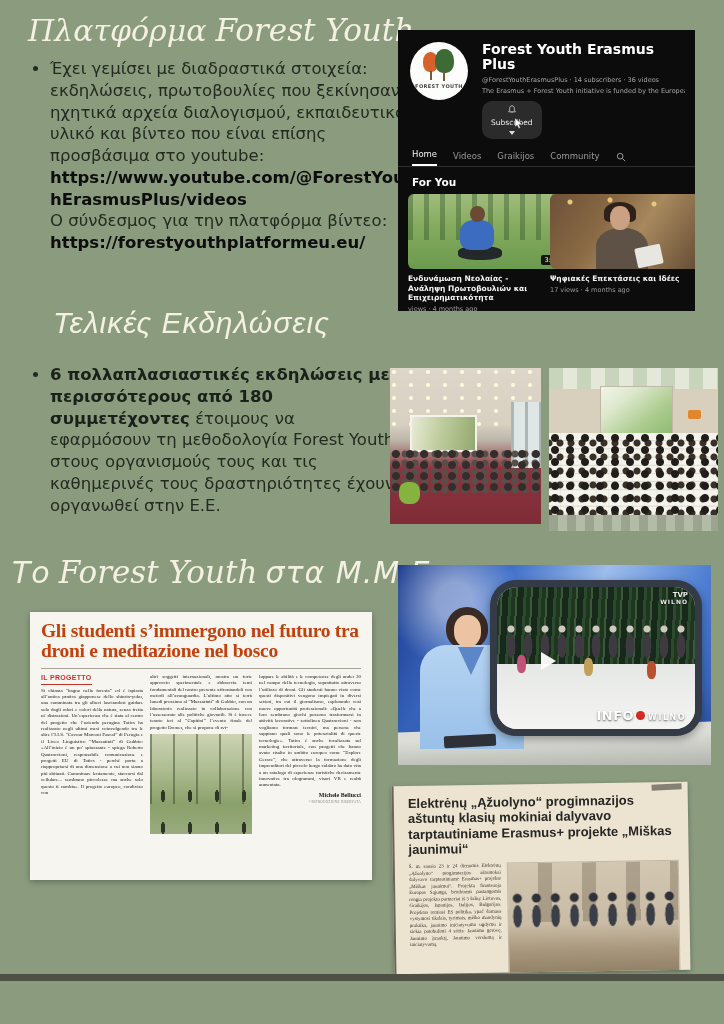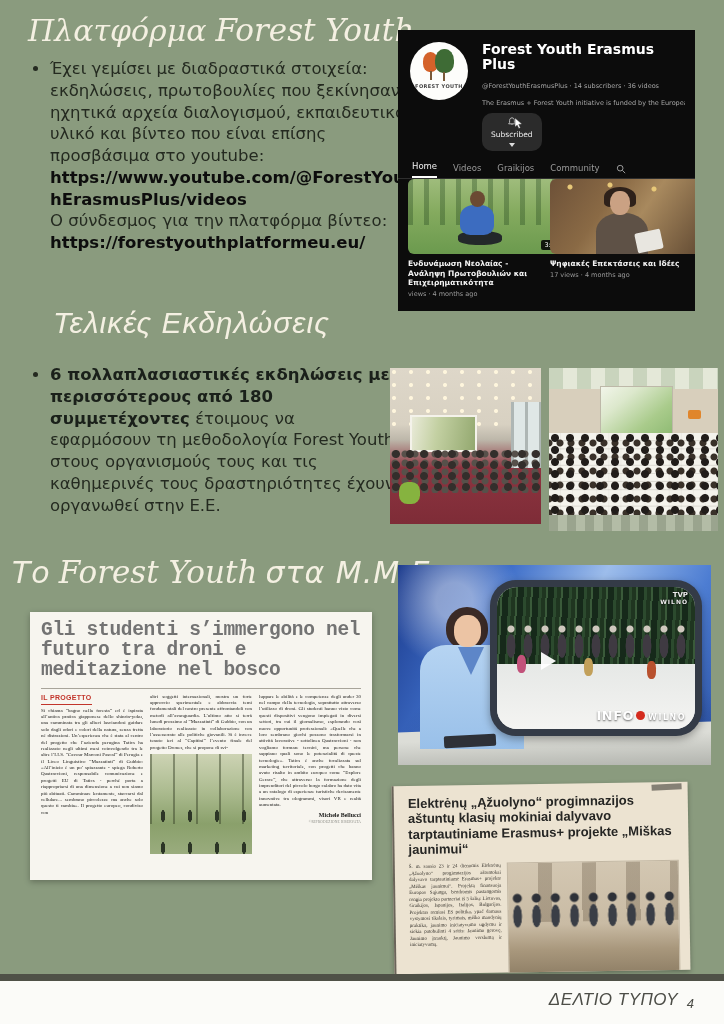--- a/index.html
+++ b/index.html
@@ -29,21 +29,21 @@
   .yt-avatar{position:absolute;left:12px;top:12px;width:58px;height:58px;background:#fdfdfb;border-radius:50%;overflow:hidden;}
   .tree{position:absolute;border-radius:48% 48% 42% 42%;}
   .tree-o{left:13px;top:10px;width:15px;height:20px;background:#d4622a;}
   .tree-g{left:25px;top:7px;width:19px;height:24px;background:#3e6b35;}
   .tree-t1,.tree-t2{position:absolute;width:2px;height:9px;background:#7a5a3a;}
   .tree-t1{left:20px;top:29px;}
   .tree-t2{left:33px;top:30px;}
   .yt-avatar-label{position:absolute;left:0;right:0;top:41px;text-align:center;font-size:5px;font-weight:700;color:#444;letter-spacing:.4px;}
   .yt-meta{margin-left:72px;}
   .yt-title{font-size:14px;font-weight:700;line-height:1.1;}
-  .yt-sub,.yt-desc{font-size:6.5px;color:#a6a6a6;margin-top:9px;white-space:nowrap;overflow:hidden;}
+  .yt-sub,.yt-desc{font-size:6.5px;color:#a6a6a6;margin-top:3px;white-space:nowrap;overflow:hidden;}
   .yt-subbtn{display:inline-flex;align-items:center;gap:4px;margin-top:6px;background:#2b2b2b;color:#f1f1f1;border:none;border-radius:10px;padding:4px 9px;font-size:7.5px;font-family:inherit;flex-direction:column;}
   .caret{width:0;height:0;border-left:3px solid transparent;border-right:3px solid transparent;border-top:4px solid #ddd;display:inline-block;}
   .cursor{position:absolute;left:116px;top:88px;}
   .yt-tabs{display:flex;align-items:flex-end;gap:16px;padding:10px 14px 0 14px;border-bottom:1px solid #2e2e2e;}
   .yt-tab{font-size:8.5px;color:#9a9a9a;padding-bottom:5px;}
   .yt-tab.active{color:#f1f1f1;border-bottom:2px solid #ffffff;}
   .yt-search{padding-bottom:4px;}
   .yt-foryou{font-size:10.5px;font-weight:700;padding:9px 14px 6px 14px;}
   .yt-cards{display:flex;gap:8px;padding:0 10px;}
   .yt-card{width:134px;}
@@ -73,21 +73,21 @@
 
   .photo-group{position:absolute;left:549px;top:368px;width:169px;height:163px;background:#d8cfbc;overflow:hidden;}
   .pg-ceil{position:absolute;top:0;left:0;right:0;height:13%;background:repeating-linear-gradient(90deg,#c9d4bd 0 14px,#e4e8d8 14px 28px);}
   .pg-screen{position:absolute;left:30%;top:11%;width:42%;height:29%;background:linear-gradient(140deg,#f2f5ea 0%,#dce8cc 30%,#a9cb8b 70%,#8fbb74 100%);border:1px solid #bdb8a8;}
   .pg-badge{position:absolute;right:10%;top:26%;width:13px;height:9px;background:#e0862c;border-radius:2px;}
   .pg-crowd{position:absolute;left:0;right:0;top:40%;bottom:0;background-color:#655d52;background-image:radial-gradient(circle at 6px 5px,#211d1a 0 3.5px,transparent 4.5px),radial-gradient(circle at 5px 4px,#393129 0 3px,transparent 4px),linear-gradient(#f4f3ec,#f4f3ec);background-size:15px 12px,11px 14px,12px 8px;background-repeat:repeat,repeat,space;background-position:0 0,6px 6px,2px 4px;}
   .pg-floor{position:absolute;left:0;right:0;bottom:0;height:10%;background:repeating-linear-gradient(90deg,#9aa48e 0 9px,#b3bca6 9px 18px);}
 
   
   .paper-it{position:absolute;left:30px;top:612px;width:342px;height:268px;background:#f7f5ef;box-shadow:0 2px 6px rgba(0,0,0,.28);padding:9px 11px;box-sizing:border-box;overflow:hidden;}
-  .it-headline{font-family:Liberation Mono, monospace;font-weight:700;font-size:19.5px;line-height:1.02;color:#737373;letter-spacing:-.3px;}
+  .it-headline{font-family:Liberation Serif, serif;font-weight:700;font-size:19.5px;line-height:1.02;color:#c2410c;letter-spacing:-.3px;}
   .it-cols{display:flex;gap:7px;margin-top:7px;border-top:1px solid #a8a49a;padding-top:5px;}
   .it-col{flex:1;font-family:"Liberation Serif",serif;font-size:5px;line-height:1.28;text-align:justify;color:#20201e;}
   .it-col p{margin:0;}
   .kicker{display:inline-block;font-family:"Liberation Sans",sans-serif;font-weight:700;color:#c2342a;font-size:7px;letter-spacing:.3px;border-bottom:1px solid #c2342a;padding-bottom:1px;margin-bottom:3px;}
   .it-photo{position:relative;width:100%;height:100px;margin-top:3px;background:linear-gradient(180deg,#cdd3b4 0%,#aebd92 35%,#8aa06b 70%,#9aac7e 100%);overflow:hidden;}
   .it-photo::before{content:"";position:absolute;inset:0;height:70%;background:repeating-linear-gradient(90deg,rgba(50,60,35,.45) 0 2px,transparent 2px 23px);}
   .it-photo::after{content:"";position:absolute;left:0;right:0;bottom:0;height:52%;background-image:radial-gradient(ellipse 3px 8px at 13px 14px,#2c3526 0 70%,transparent 78%);background-size:27px 32px;}
   .byline{font-family:"Liberation Serif",serif;font-weight:700;font-size:6px;text-align:right;margin-top:3px;}
   .copyline{font-size:3.5px;color:#8a8a84;text-align:right;margin-top:1px;letter-spacing:.2px;}
 
@@ -181,20 +181,21 @@
     <div class="yt-tabs">
       <div class="yt-tab active">Home</div>
       <div class="yt-tab">Videos</div>
       <div class="yt-tab">Graikijos</div>
       <div class="yt-tab">Community</div>
       <svg class="yt-search" width="10" height="10" viewBox="0 0 12 12">
           <circle cx="5" cy="5" r="3.4" fill="none" stroke="#9a9a9a" stroke-width="1.2"></circle>
           <line x1="7.6" y1="7.6" x2="11" y2="11" stroke="#9a9a9a" stroke-width="1.2"></line>
         </svg>
     </div>
+    <div class="yt-foryou">For You</div>
     <div class="yt-cards">
       <div class="yt-card">
         <div class="thumb thumb1">
           <div class="t1-leg"></div>
           <div class="t1-body"></div>
           <div class="t1-head"></div>
           <span class="dur">3:56</span>
         </div>
         <div class="vtitle">Ενδυνάμωση Νεολαίας - Ανάληψη Πρωτοβουλιών και Επιχειρηματικότητα</div>
         <div class="vmeta">views · 4 months ago</div>
@@ -293,18 +294,14 @@
     <div class="lt-headline">Elektrėnų „Ąžuolyno“ progimnazijos aštuntų klasių mokiniai dalyvavo tarptautiniame Erasmus+ projekte „Miškas jaunimui“</div>
     <div class="lt-row">
       <p class="lt-body">Š. m. sausio 23 ir 24 dienomis Elektrėnų „Ąžuolyno“ progimnazijos aštuntokai dalyvavo tarptautiniame Erasmus+ projekte „Miškas jaunimui“. Projektą finansuoja Europos Sąjunga, bendromis pastangomis rengia projekto partneriai iš 5 šalių: Lietuvos, Graikijos, Ispanijos, Italijos, Bulgarijos. Projektas remiasi ES politika, ypač darnaus vystymosi tikslais, tyrimais, miško maudynių praktika, jaunimo iniciatyvumo ugdymu ir siekia patobulinti 4 sritis: Jaunimo gerovę, Jaunimo įtrauktį, Jaunimo verslumą ir iniciatyvumą.</p>
       <div class="lt-photo">
         <div class="lt-fig"></div>
       </div>
     </div>
   </div>
 
   <div class="divider"></div>
-  <div class="footer">
-    <span class="ftext">ΔΕΛΤΙΟ ΤΥΠΟΥ</span>
-    <span class="fnum">4</span>
-  </div>
 
 </div>
 
 </body></html>

